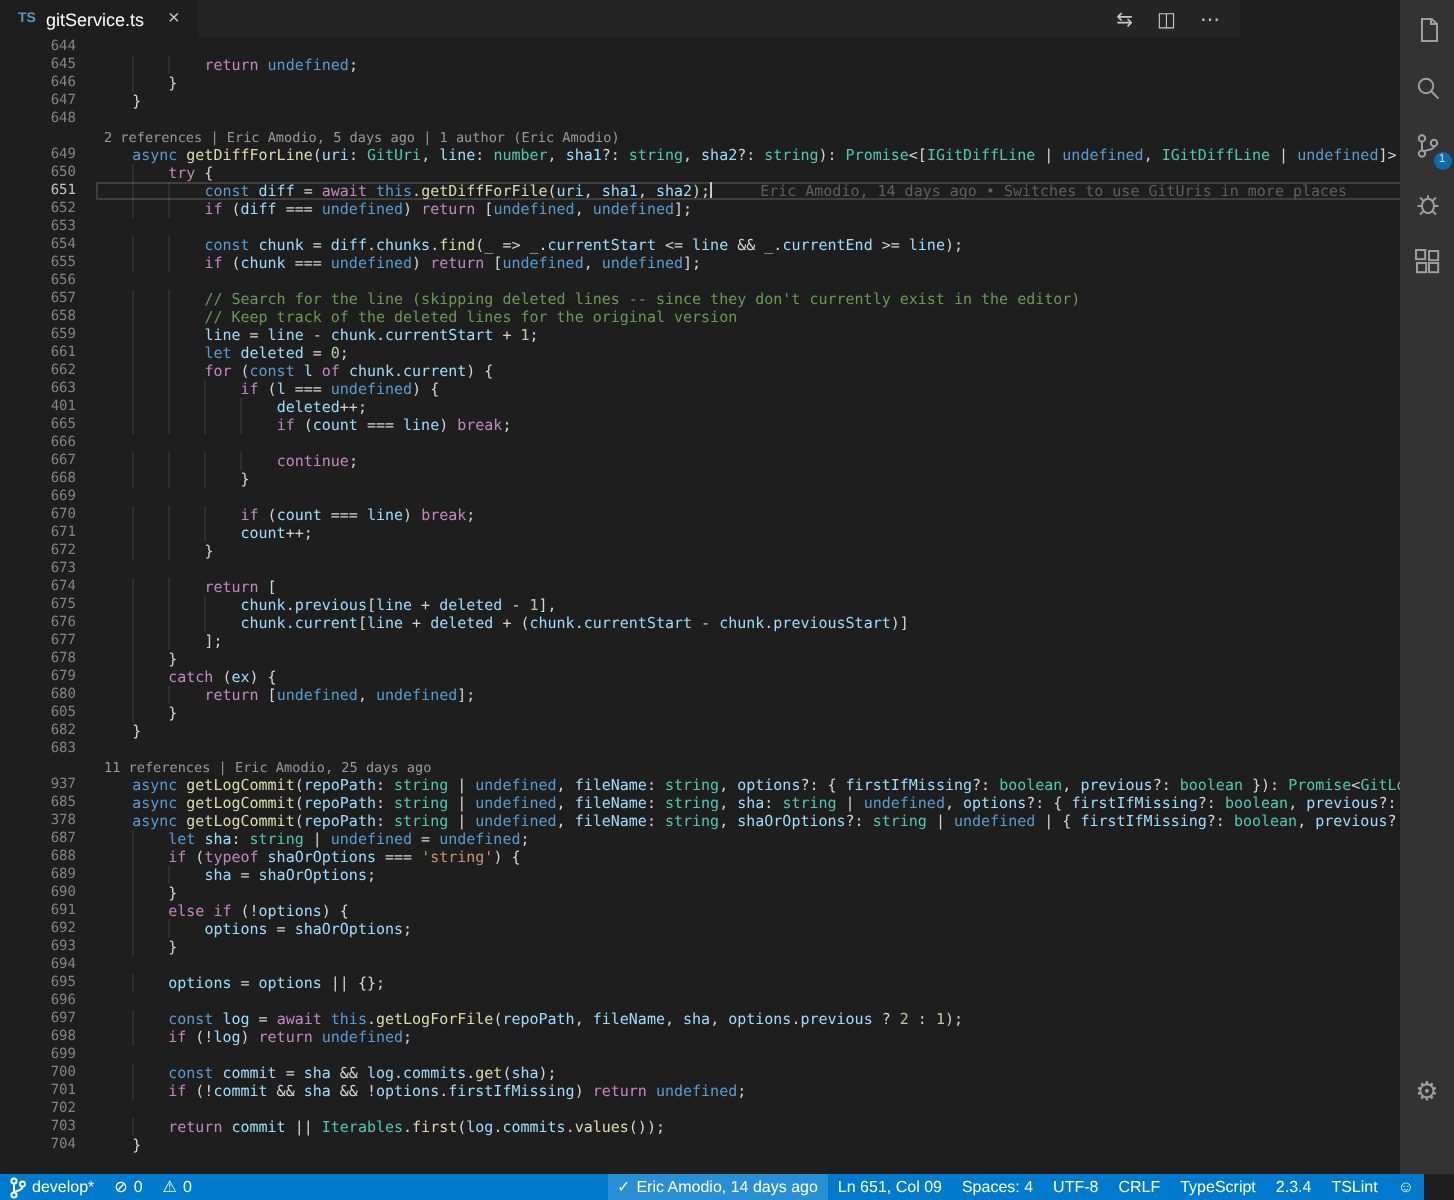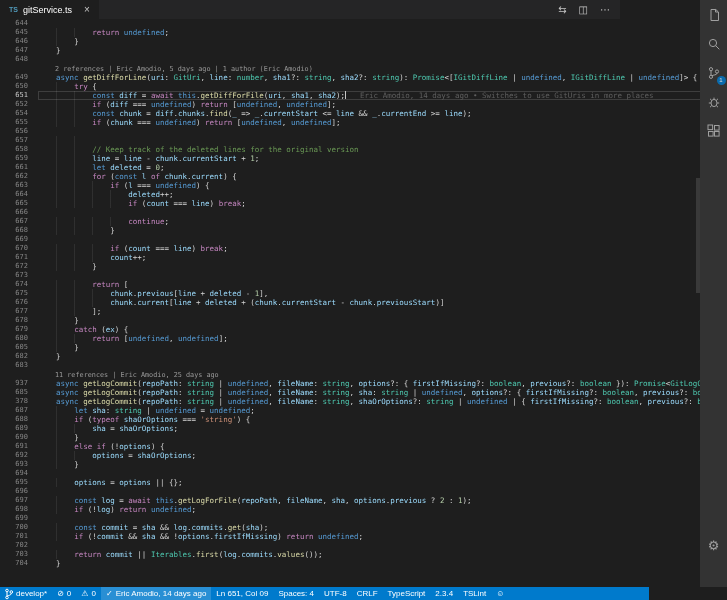--- a/index.html
+++ b/index.html
@@ -7,52 +7,52 @@
   .app{position:relative;width:727px;height:600px;background:var(--editor-bg,#1e1e1e);overflow:hidden;font-family:"Liberation Sans",sans-serif}
 
   
   .tabbar{position:absolute;left:0;top:0;width:620px;height:19px;background:var(--tab-bar-bg,#252526);display:flex;align-items:stretch}
   .tab{display:flex;align-items:center;gap:5px;padding:0 9px;background:var(--editor-bg,#1e1e1e);color:#ffffff;font-size:9px;cursor:default}
   .ficon{color:#519aba;font-size:7px;font-weight:bold}
   .tabclose{color:#c5c5c5;font-size:10px;margin-left:7px}
   .editor-actions{margin-left:auto;display:flex;align-items:center;gap:12px;padding-right:10px;color:#c5c5c5;font-size:10px}
 
   
-  .editor{position:absolute;left:4px;top:19px;width:700px;height:568px;overflow:hidden}
+  .editor{position:absolute;left:14px;top:19px;width:700px;height:568px;overflow:hidden}
   .row{display:flex;height:9px;line-height:9px;font-family:"DejaVu Sans Mono","Liberation Mono",monospace;font-size:7.5px;color:var(--sx-default,#d4d4d4)}
   .num{flex:0 0 34px;text-align:right;padding-right:10px;color:var(--sx-line-number,#858585);font-size:7px;white-space:pre}
   .code{flex:1 1 auto;min-width:0;white-space:pre}
   .cur .num{color:var(--sx-line-number-active,#c6c6c6)}
   .cur .code{box-shadow:inset 0 0 0 1px #3e3e3e}
   .ig{background:linear-gradient(90deg,rgba(255,255,255,.08) 1px,transparent 1px)}
   .d{color:var(--sx-default,#d4d4d4)}
   .kw{color:var(--sx-keyword-control,#c586c0)}
   .kb{color:var(--sx-keyword,#569cd6)}
   .ty{color:var(--sx-type,#4ec9b0)}
   .fn{color:var(--sx-function,#dcdcaa)}
   .v{color:var(--sx-variable,#9cdcfe)}
   .s{color:var(--sx-string,#ce9178)}
   .n{color:var(--sx-number,#b5cea8)}
   .c{color:var(--sx-comment,#6a9955)}
-  .lens{color:var(--sx-codelens,#999999);font-size:6.8px;margin-left:17px}
-  .blame{color:var(--sx-blame,#5f5f5f);margin-left:14px}
+  .lens{color:var(--sx-codelens,#999999);font-size:6.8px;margin-left:4px}
+  .blame{color:var(--sx-blame,#5f5f5f);margin-left:24px}
   .cursor{display:inline-block;width:1px;height:8px;margin-bottom:-1px;background:#c8c8c8}
 
   
   .sb{position:absolute;right:0;top:19px;width:8px;height:568px}
   .sb .thumb{position:absolute;top:140px;right:0;width:8px;height:115px;background:rgba(121,121,121,.3)}
 
   
   .activitybar{position:absolute;right:0;top:0;width:27px;height:587px;background:var(--activity-bar-bg,#333333);display:flex;flex-direction:column;align-items:center;padding:7px 0 34px;gap:13px}
   .aicon{position:relative;width:16px;height:16px;display:flex;align-items:center;justify-content:center;opacity:.8}
   .badge{position:absolute;right:-4px;bottom:-4px;min-width:9px;height:9px;border-radius:5px;background:var(--accent,#007acc);color:#fff;font-size:6px;line-height:9px;text-align:center;padding:0 1px;opacity:1}
   .gear{margin-top:auto;font-size:13px;color:#ababab;opacity:.9}
 
   
-  .statusbar{position:absolute;left:0;bottom:0;width:649px;height:13px;background:var(--status-bar-bg,#007acc);display:flex;color:#ffffff;font-size:8px;line-height:13px}
+  .statusbar{position:absolute;left:0;bottom:0;width:712px;height:13px;background:var(--status-bar-bg,#007acc);display:flex;justify-content:space-between;color:#ffffff;font-size:8px;line-height:13px}
   .sgroup{display:flex;align-items:stretch}
   .sitem{display:flex;align-items:center;gap:3px;padding:0 5px;height:13px;white-space:nowrap;cursor:default}
   .sitem.hl{background:rgba(255,255,255,.16)}
   .sicon{font-size:8px;display:flex;align-items:center}
 </style>
 </head>
 <body>
 
 <div class="app">
 
@@ -105,34 +105,38 @@
         </div>
         <div class="row cur">
           <span class="num">651</span>
           <span class="code"><span class="">    </span><span class="ig">    </span><span class="ig">    </span><span class="kb">const</span><span class="d"> </span><span class="v">diff</span><span class="d"> = </span><span class="kw">await</span><span class="d"> </span><span class="kb">this</span><span class="d">.</span><span class="fn">getDiffForFile</span><span class="d">(</span><span class="v">uri</span><span class="d">, </span><span class="v">sha1</span><span class="d">, </span><span class="v">sha2</span><span class="d">);</span><span class="cursor"></span><span class="blame">Eric Amodio, 14 days ago • Switches to use GitUris in more places</span></span>
         </div>
         <div class="row">
           <span class="num">652</span>
           <span class="code"><span class="">    </span><span class="ig">    </span><span class="ig">    </span><span class="kw">if</span><span class="d"> (</span><span class="v">diff</span><span class="d"> === </span><span class="kb">undefined</span><span class="d">) </span><span class="kw">return</span><span class="d"> [</span><span class="kb">undefined</span><span class="d">, </span><span class="kb">undefined</span><span class="d">];</span></span>
         </div>
         <div class="row">
+          <span class="num">653</span>
+          <span class="code"></span>
+        </div>
+        <div class="row">
           <span class="num">654</span>
           <span class="code"><span class="">    </span><span class="ig">    </span><span class="ig">    </span><span class="kb">const</span><span class="d"> </span><span class="v">chunk</span><span class="d"> = </span><span class="v">diff</span><span class="d">.</span><span class="v">chunks</span><span class="d">.</span><span class="fn">find</span><span class="d">(</span><span class="v">_</span><span class="d"> =&gt; </span><span class="v">_</span><span class="d">.</span><span class="v">currentStart</span><span class="d"> &lt;= </span><span class="v">line</span><span class="d"> &amp;&amp; </span><span class="v">_</span><span class="d">.</span><span class="v">currentEnd</span><span class="d"> &gt;= </span><span class="v">line</span><span class="d">);</span></span>
         </div>
         <div class="row">
           <span class="num">655</span>
           <span class="code"><span class="">    </span><span class="ig">    </span><span class="ig">    </span><span class="kw">if</span><span class="d"> (</span><span class="v">chunk</span><span class="d"> === </span><span class="kb">undefined</span><span class="d">) </span><span class="kw">return</span><span class="d"> [</span><span class="kb">undefined</span><span class="d">, </span><span class="kb">undefined</span><span class="d">];</span></span>
         </div>
         <div class="row">
           <span class="num">656</span>
           <span class="code"></span>
         </div>
         <div class="row">
           <span class="num">657</span>
-          <span class="code"><span class="">    </span><span class="ig">    </span><span class="ig">    </span></span>
+          <span class="code"><span class="">    </span><span class="ig">    </span><span class="ig">    </span><span class="c">// Search for the line (skipping deleted lines -- since they don't currently exist in the editor)</span></span>
         </div>
         <div class="row">
           <span class="num">658</span>
           <span class="code"><span class="">    </span><span class="ig">    </span><span class="ig">    </span><span class="c">// Keep track of the deleted lines for the original version</span></span>
         </div>
         <div class="row">
           <span class="num">659</span>
           <span class="code"><span class="">    </span><span class="ig">    </span><span class="ig">    </span><span class="v">line</span><span class="d"> = </span><span class="v">line</span><span class="d"> - </span><span class="v">chunk</span><span class="d">.</span><span class="v">currentStart</span><span class="d"> + </span><span class="n">1</span><span class="d">;</span></span>
         </div>
         <div class="row">
@@ -141,21 +145,21 @@
         </div>
         <div class="row">
           <span class="num">662</span>
           <span class="code"><span class="">    </span><span class="ig">    </span><span class="ig">    </span><span class="kw">for</span><span class="d"> (</span><span class="kb">const</span><span class="d"> </span><span class="v">l</span><span class="d"> </span><span class="kw">of</span><span class="d"> </span><span class="v">chunk</span><span class="d">.</span><span class="v">current</span><span class="d">) {</span></span>
         </div>
         <div class="row">
           <span class="num">663</span>
           <span class="code"><span class="">    </span><span class="ig">    </span><span class="ig">    </span><span class="ig">    </span><span class="kw">if</span><span class="d"> (</span><span class="v">l</span><span class="d"> === </span><span class="kb">undefined</span><span class="d">) {</span></span>
         </div>
         <div class="row">
-          <span class="num">664</span>
+          <span class="num">401</span>
           <span class="code"><span class="">    </span><span class="ig">    </span><span class="ig">    </span><span class="ig">    </span><span class="ig">    </span><span class="v">deleted</span><span class="d">++;</span></span>
         </div>
         <div class="row">
           <span class="num">665</span>
           <span class="code"><span class="">    </span><span class="ig">    </span><span class="ig">    </span><span class="ig">    </span><span class="ig">    </span><span class="kw">if</span><span class="d"> (</span><span class="v">count</span><span class="d"> === </span><span class="v">line</span><span class="d">) </span><span class="kw">break</span><span class="d">;</span></span>
         </div>
         <div class="row">
           <span class="num">666</span>
           <span class="code"></span>
         </div>

